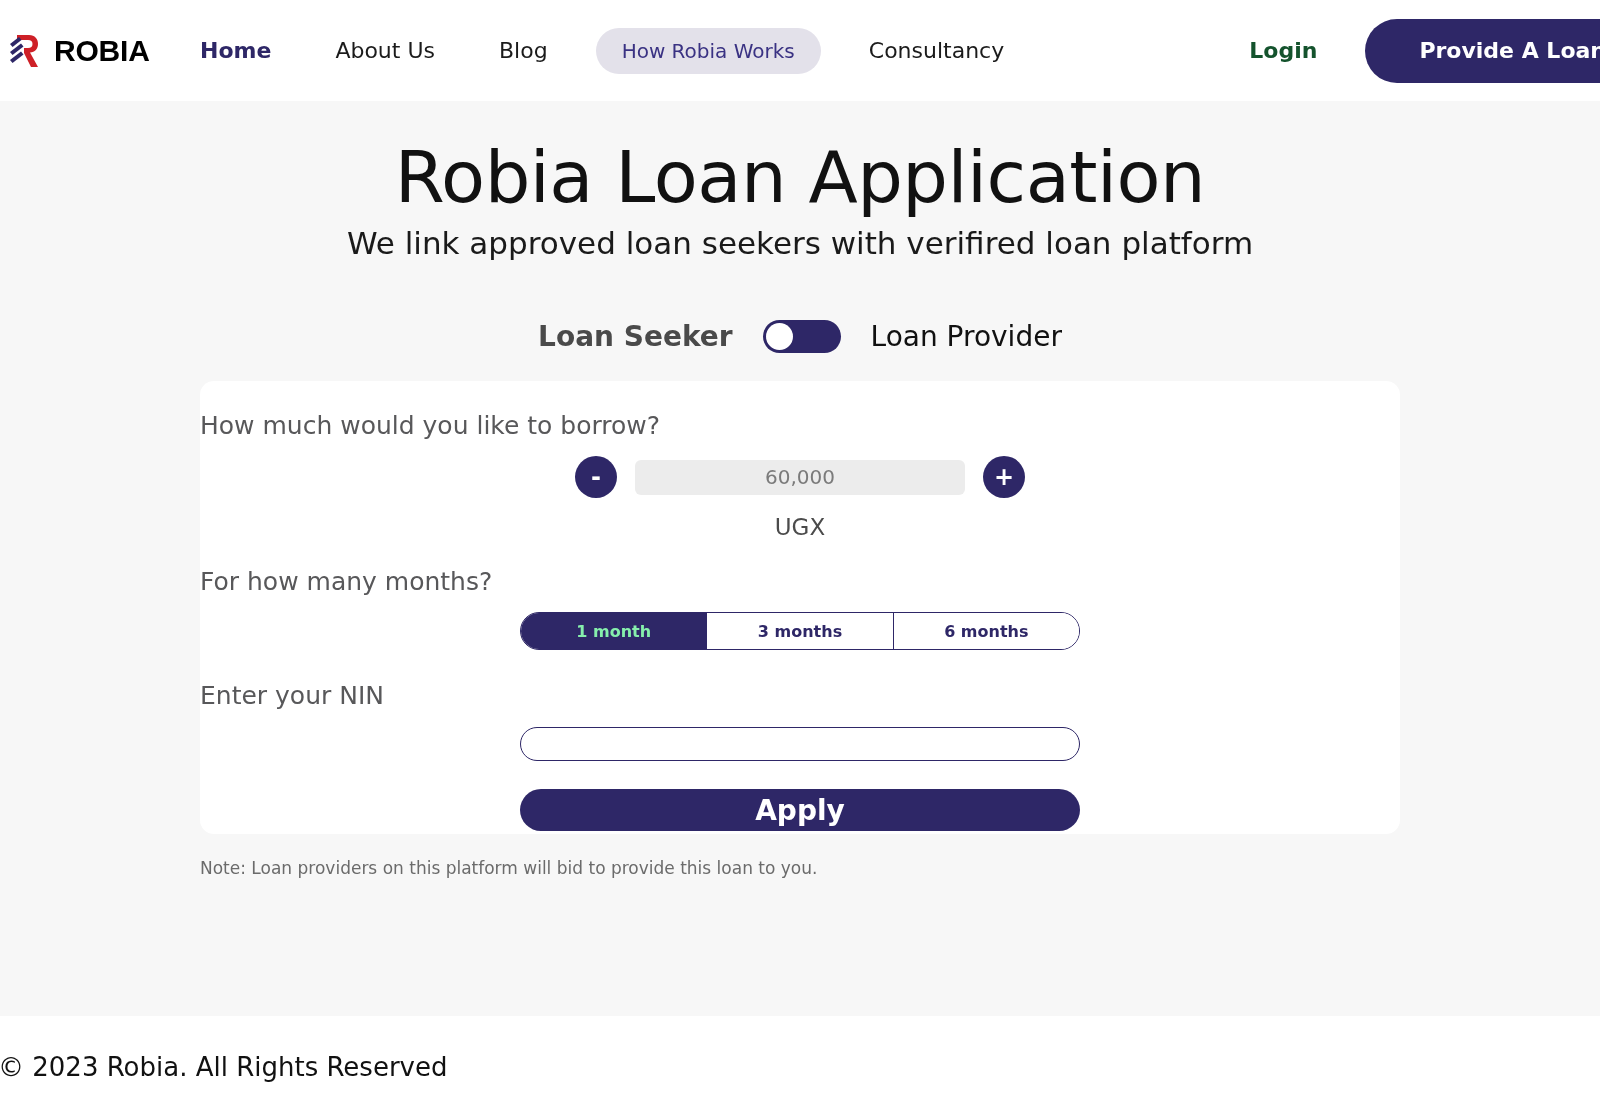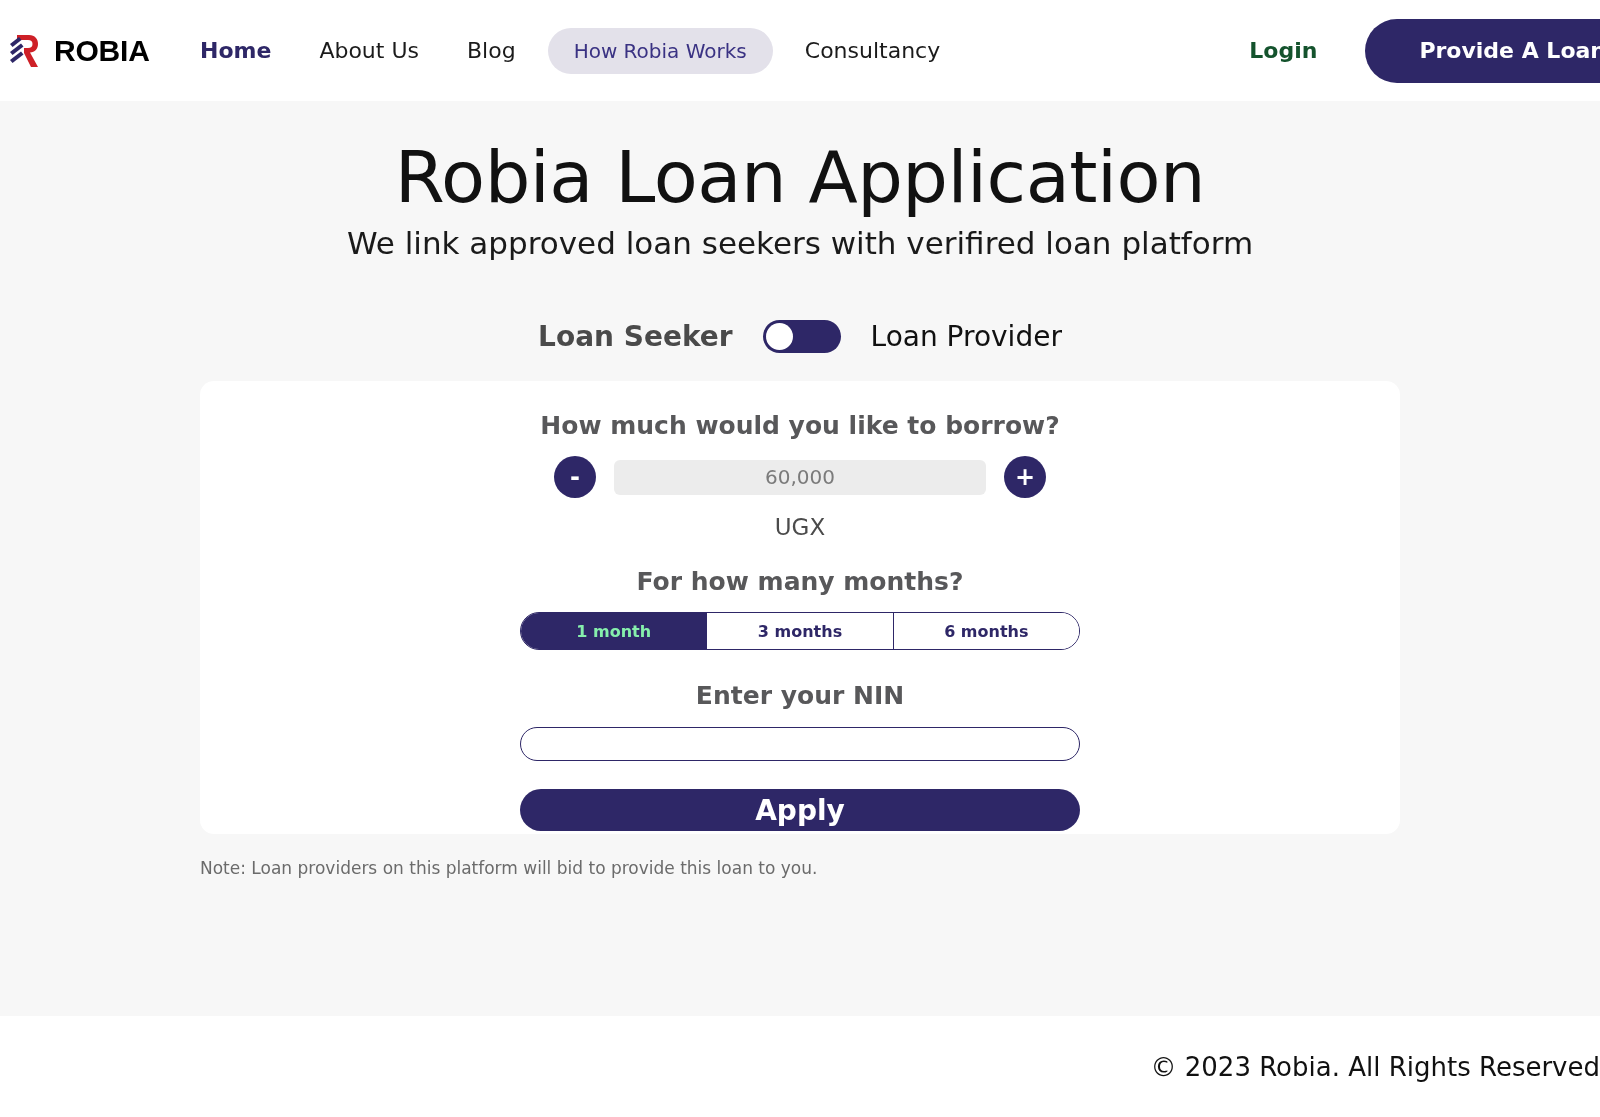--- a/index.html
+++ b/index.html
@@ -45,21 +45,21 @@
     letter-spacing: -0.2px;
     color: #000000;
     font-family: "Liberation Sans", sans-serif;
   }
 
   .nav-links {
     position: absolute;
     left: 200px;
     display: flex;
     align-items: center;
-    gap: 0;
+    gap: 16px;
   }
   .nav-link {
     font-size: 22px;
     color: #1b1b1b;
     padding: 0 24px;
     line-height: 1;
     white-space: nowrap;
     cursor: pointer;
     font-weight: 400;
   }
@@ -175,23 +175,22 @@
     position: absolute;
     left: 200px;
     top: 280px;
     width: 1200px;
     height: 453px;
     background: #ffffff;
     border-radius: 14px;
   }
 
   .field-label {
-    text-align: center;
     font-size: 25px;
-    font-weight: 700;
+    font-weight: 400;
     color: #58585a;
   }
 
   .amount-row {
     display: flex;
     align-items: center;
     justify-content: center;
     gap: 18px;
     margin-top: 16px;
   }
@@ -205,21 +204,21 @@
     font-weight: 700;
     line-height: 1;
     cursor: pointer;
     display: flex;
     align-items: center;
     justify-content: center;
     font-family: "DejaVu Sans", sans-serif;
     padding: 0;
   }
   .amount-input {
-    width: 372px;
+    width: 330px;
     height: 35px;
     background: #ececec;
     border: none;
     border-radius: 6px;
     text-align: center;
     font-size: 20px;
     color: #7b7b7b;
     font-family: "DejaVu Sans", sans-serif;
     outline: none;
   }
@@ -305,21 +304,20 @@
 
   
   .footer {
     position: absolute;
     top: 1016px; left: 0;
     width: 1600px;
     height: 101px;
     background: #ffffff;
     display: flex;
     align-items: center;
-    justify-content: flex-end;
   }
   .footer-text {
     font-size: 26px;
     color: #111111;
     padding-left: 0;
     margin-left: -2px;
   }
 </style>
 </head>
 <body>

